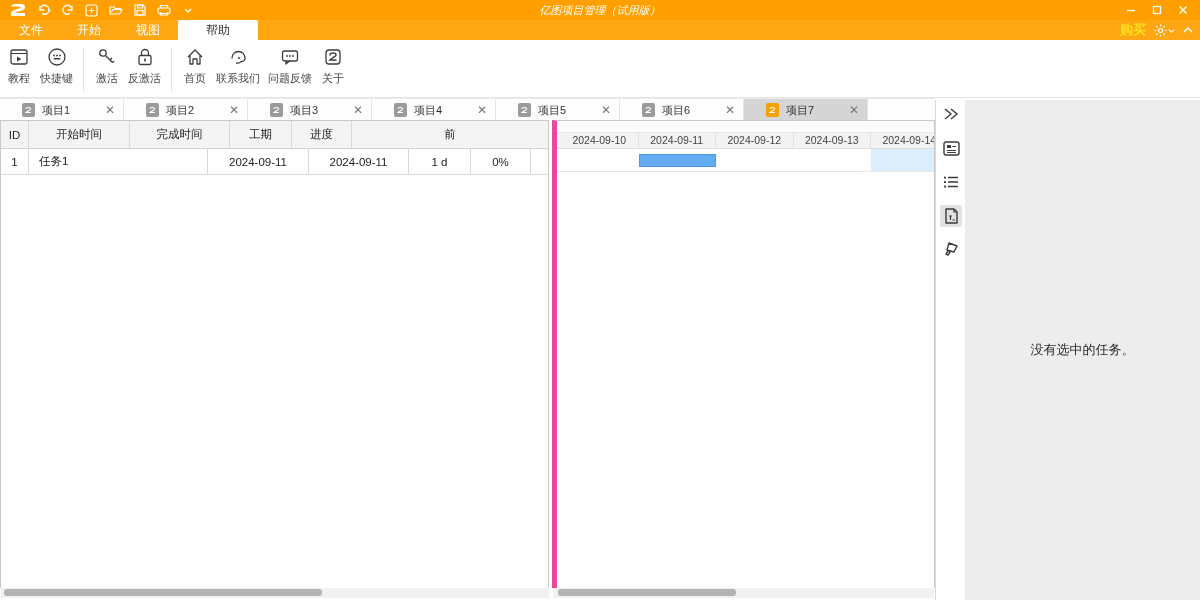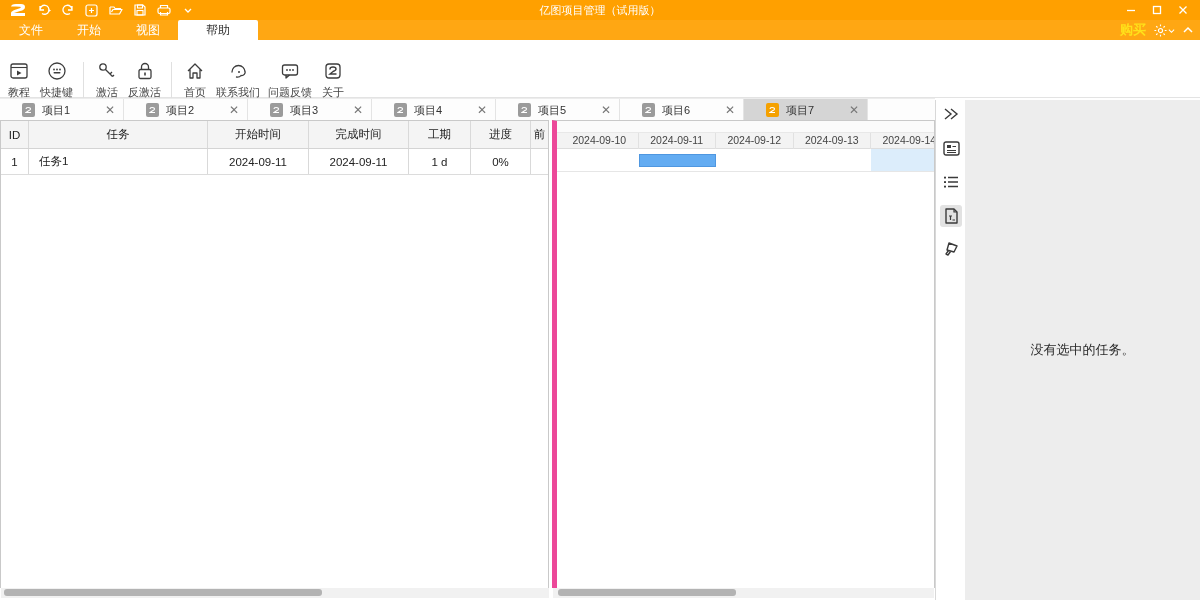--- a/index.html
+++ b/index.html
@@ -1,40 +1,40 @@
 <!DOCTYPE html>
 <html><head>
 <meta charset="utf-8">
 <style>
   * { margin:0; padding:0; box-sizing:border-box; }
   html,body { width:1200px; height:600px; overflow:hidden;
     font-family:"Liberation Sans","DejaVu Sans",sans-serif; background:#fff; }
 
   
   .titlebar { position:absolute; left:0; top:0; width:1200px; height:22px;
-    background:#ffa000; color:#fff; }
+    background:#ffa000; color:#fff;font-style:italic; }
   .logo { position:absolute; left:7px; top:2px; width:22px; height:16px; }
   .qat { position:absolute; left:36px; top:2px; display:flex; gap:9px; align-items:center; height:16px; }
   .qat .qbtn { width:15px; height:15px; display:flex; align-items:center; justify-content:center; }
   .win-title { position:absolute; left:0; right:0; top:0; height:20px; line-height:20px;
     text-align:center; font-size:11px; color:#fff; }
   .win-ctrls { position:absolute; right:4px; top:0; display:flex; height:20px; }
   .win-ctrls .wbtn { width:26px; height:20px; display:flex; align-items:center; justify-content:center; }
 
   
   .menubar { position:absolute; left:0; top:20px; width:1200px; height:20px; background:#ffa713; }
   .menu-item { position:absolute; top:0; height:20px; line-height:20px; font-size:12px;
     color:#fff; text-align:center; cursor:default; }
   .menu-item.active { background:#ffffff; color:#333; border-radius:2px 2px 0 0; }
   .menubar-right { position:absolute; right:6px; top:0; height:20px; display:flex; align-items:center; gap:7px; }
   .buy { font-size:13px; color:#ffe11a; font-weight:bold; }
 
   
   .ribbon { position:absolute; left:0; top:40px; width:1200px; height:58px; background:#fff;
-    border-bottom:1px solid #e3e3e3; display:flex; align-items:flex-start; padding:20px 0 0 2px; }
+    border-bottom:1px solid #e3e3e3; display:flex; align-items:flex-start; padding:6px 0 0 2px; }
   .rbtn { min-width:34px; padding:0 4px; height:48px; display:flex; flex-direction:column;
     align-items:center; justify-content:flex-start; gap:3px; }
   .rbtn .ric { width:22px; height:22px; display:flex; align-items:center; justify-content:center; }
   .rbtn .rlabel { font-size:11px; color:#444; white-space:nowrap; }
   .rsep { width:1px; height:44px; background:#e0e0e0; margin:2px 6px 0 6px; }
 
   
   .tabbar { position:absolute; left:0; top:98px; width:935px; height:22px; background:#fdfdfd;
     border-top:1px solid #ececec; display:flex; }
   .dtab { width:124px; height:22px; display:flex; align-items:center; padding:0 6px 0 22px;
@@ -329,21 +329,20 @@
         </svg>
       </span>
     <span class="dlabel">项目7</span>
     <span class="dclose">✕</span>
   </div>
 </div>
 
 <div class="table-pane">
   <div class="trow thead">
     <div class="tcell c-id">ID</div>
-    <div class="tcell c-task">任务</div>
     <div class="tcell c-start">开始时间</div>
     <div class="tcell c-end">完成时间</div>
     <div class="tcell c-dur">工期</div>
     <div class="tcell c-prog">进度</div>
     <div class="tcell c-pre last">前</div>
   </div>
   <div class="trow tbody-row">
     <div class="tcell c-id">1</div>
     <div class="tcell c-task left-al">任务1</div>
     <div class="tcell c-start">2024-09-11</div>

